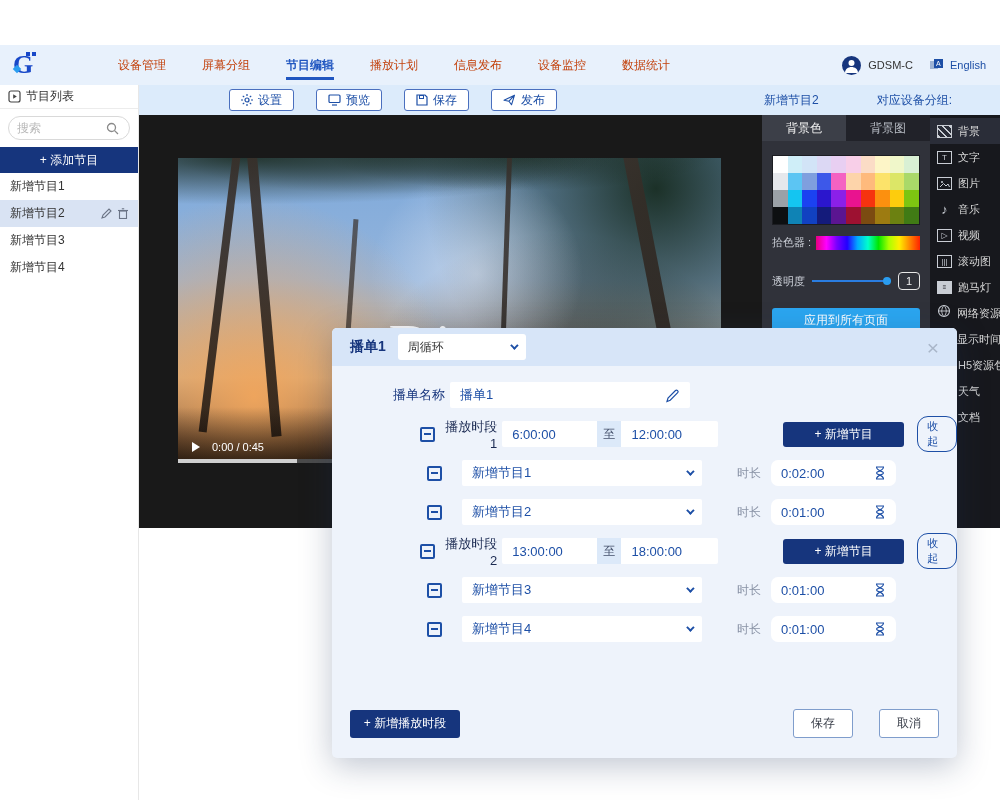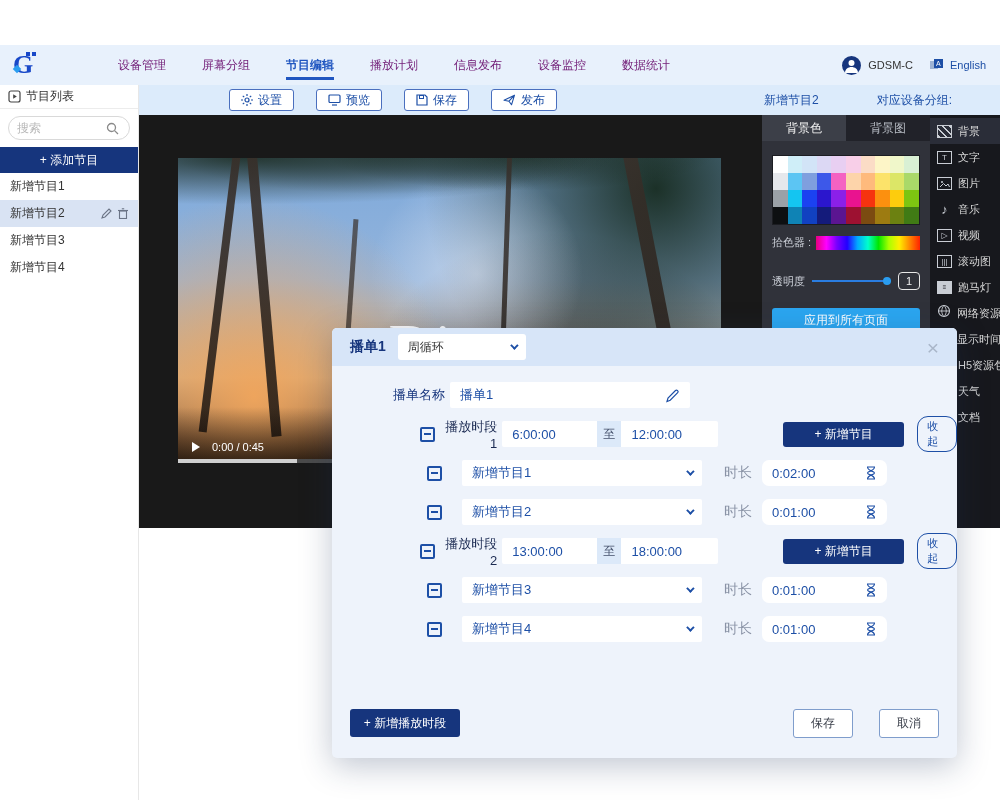--- a/index.html
+++ b/index.html
@@ -6,21 +6,21 @@
   html,body { width:1000px; height:800px; background:#fff; font-family:"Liberation Sans","DejaVu Sans",sans-serif; overflow:hidden; }
   .app { position:relative; width:1000px; height:800px; background:#fff; }
 
   
   .topbar { position:absolute; left:0; top:45px; width:1000px; height:40px; background:#e8f1fc; display:flex; align-items:center; }
   .logo { width:46px; display:flex; justify-content:center; align-items:center; font-weight:bold; font-size:26px; color:#1848c8; position:relative; font-family:"Liberation Serif","DejaVu Serif",serif;}
   .logo .dots { position:absolute; top:2px; left:26px; display:flex; gap:2px; }
   .logo .dots i { width:4px; height:4px; background:#1848c8; }
   .logo .diamond { position:absolute; left:14px; top:16px; width:6px; height:6px; background:#2a9df0; transform:rotate(45deg); }
   .nav { display:flex; gap:32px; margin-left:70px; }
-  .nav-item { font-size:12px; color:#701a75; padding:10px 2px; cursor:pointer; position:relative; }
+  .nav-item { font-size:12px; color:#c2410c; padding:10px 2px; cursor:pointer; position:relative; }
   .nav-item.active { color:#2056c0; font-weight:bold; }
   .nav-item.active::after { content:""; position:absolute; left:2px; right:2px; bottom:4px; height:3px; background:#2056c0; }
   .user-area { margin-left:auto; display:flex; align-items:center; gap:7px; padding-right:14px; }
   .avatar { width:19px; height:19px; border-radius:50%; background:#16357d; display:flex; align-items:flex-end; justify-content:center; overflow:hidden; }
   .user-name { font-size:11px; color:#333; margin-right:10px; }
   .lang { font-size:11px; color:#1d4fa6; }
   .trans-icon { position:relative; width:13px; height:12px; }
   .trans-icon .b1 { position:absolute; left:0; top:2px; width:8px; height:8px; background:#9fb4d4; }
   .trans-icon .b2 { position:absolute; right:0; top:0; width:9px; height:9px; background:#1d4fa6; color:#fff; font-size:7px; line-height:9px; text-align:center; }
 
@@ -118,27 +118,27 @@
   .timegroup .tg-in { height:26px; background:#fff; display:flex; align-items:center; padding:0 10px; }
   .tg-start { width:105px; } .tg-end { width:107px; }
   .timegroup input { border:none; outline:none; width:100%; font-size:13px; color:#1d4fa6; background:transparent; }
   .to-box { width:28px; height:26px; background:#dce9f9; color:#44506b; font-size:12px; display:flex; align-items:center; justify-content:center; }
   .minus { width:15px; height:15px; border:2px solid #1d4fa6; border-radius:2px; display:flex; align-items:center; justify-content:center; cursor:pointer; flex:none; }
   .minus i { width:7px; height:2px; background:#1d4fa6; }
   .sec-minus { margin-left:88px; margin-right:9px; }
   .prog-minus { margin-left:95px; }
   .prog-select { margin-left:20px; width:240px; height:26px; background:#fff; border-radius:2px; display:flex; align-items:center; padding:0 10px; font-size:13px; color:#1d4fa6; cursor:pointer; }
   .prog-select .caret { margin-left:auto; }
-  .dur-label { margin-left:22px; font-size:14px; color:#8a93a6; }
+  .dur-label { margin-left:35px; font-size:12px; color:#8a93a6; }
   .dur-box { margin-left:10px; width:125px; height:26px; background:#fff; border-radius:7px; display:flex; align-items:center; padding:0 10px; }
   .dur-box input { border:none; outline:none; width:70px; font-size:13px; color:#1d4fa6; background:transparent; }
   .dur-box svg { margin-left:auto; }
   .add-prog { margin-left:65px; width:135px; height:25px; background:#16357d; color:#fff; font-size:12px; border-radius:3px; display:flex; align-items:center; justify-content:center; cursor:pointer; }
   .collapse { margin-left:13px; border:1px solid #1d4fa6; color:#1d4fa6; font-size:11px; border-radius:11px; padding:2px 9px; cursor:pointer; }
-  .m-foot { position:absolute; left:0; right:0; bottom:20px; display:flex; align-items:flex-start; padding:0 18px; }
+  .m-foot { position:absolute; left:0; right:0; bottom:20px; display:flex; align-items:center; padding:0 18px; }
   .add-section { width:110px; height:28px; background:#16357d; color:#fff; font-size:12px; border-radius:3px; display:flex; align-items:center; justify-content:center; cursor:pointer; }
   .m-foot .gap { flex:1; }
   .ghost-btn { border:1px solid #7f9dcc; background:#fff; border-radius:3px; color:#3a3f4a; font-size:12px; padding:5px 17px; cursor:pointer; }
   .ghost-btn + .ghost-btn { margin-left:26px; }
   .caret { width:6px; height:6px; border-right:2px solid #1d4fa6; border-bottom:2px solid #1d4fa6; transform:rotate(45deg) translateY(-2px); }
 </style>
 </head>
 <body>
 
 <div class="app">

